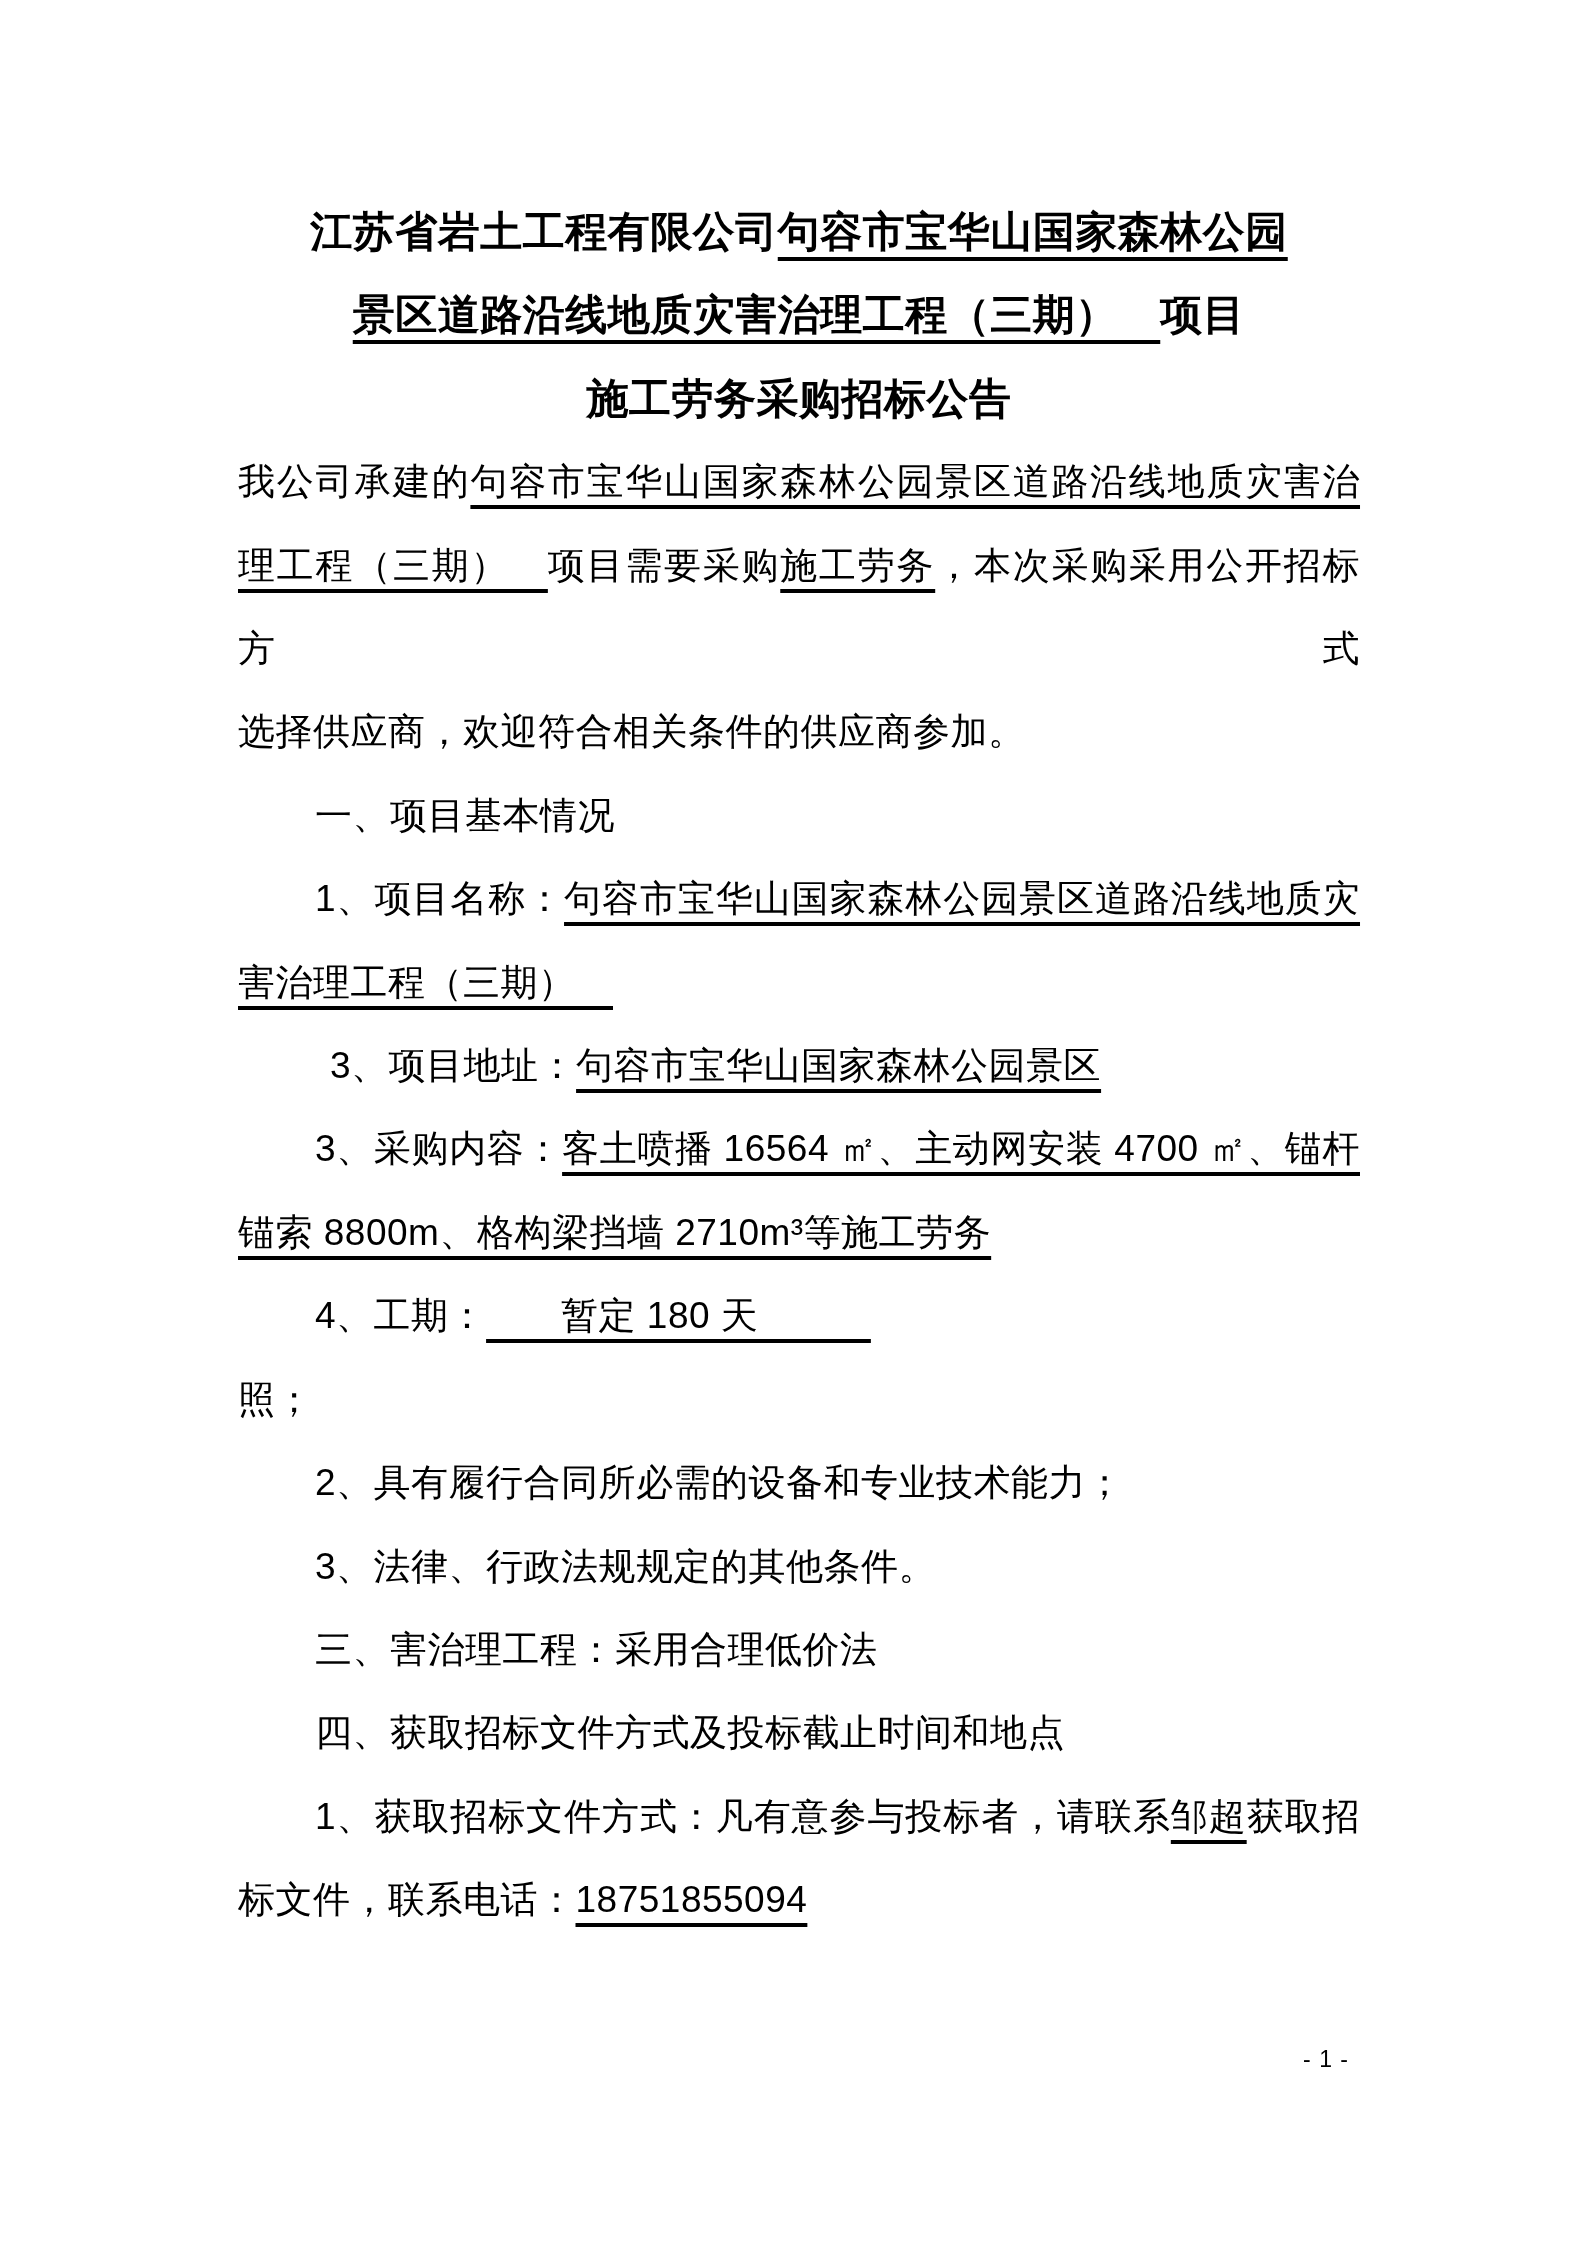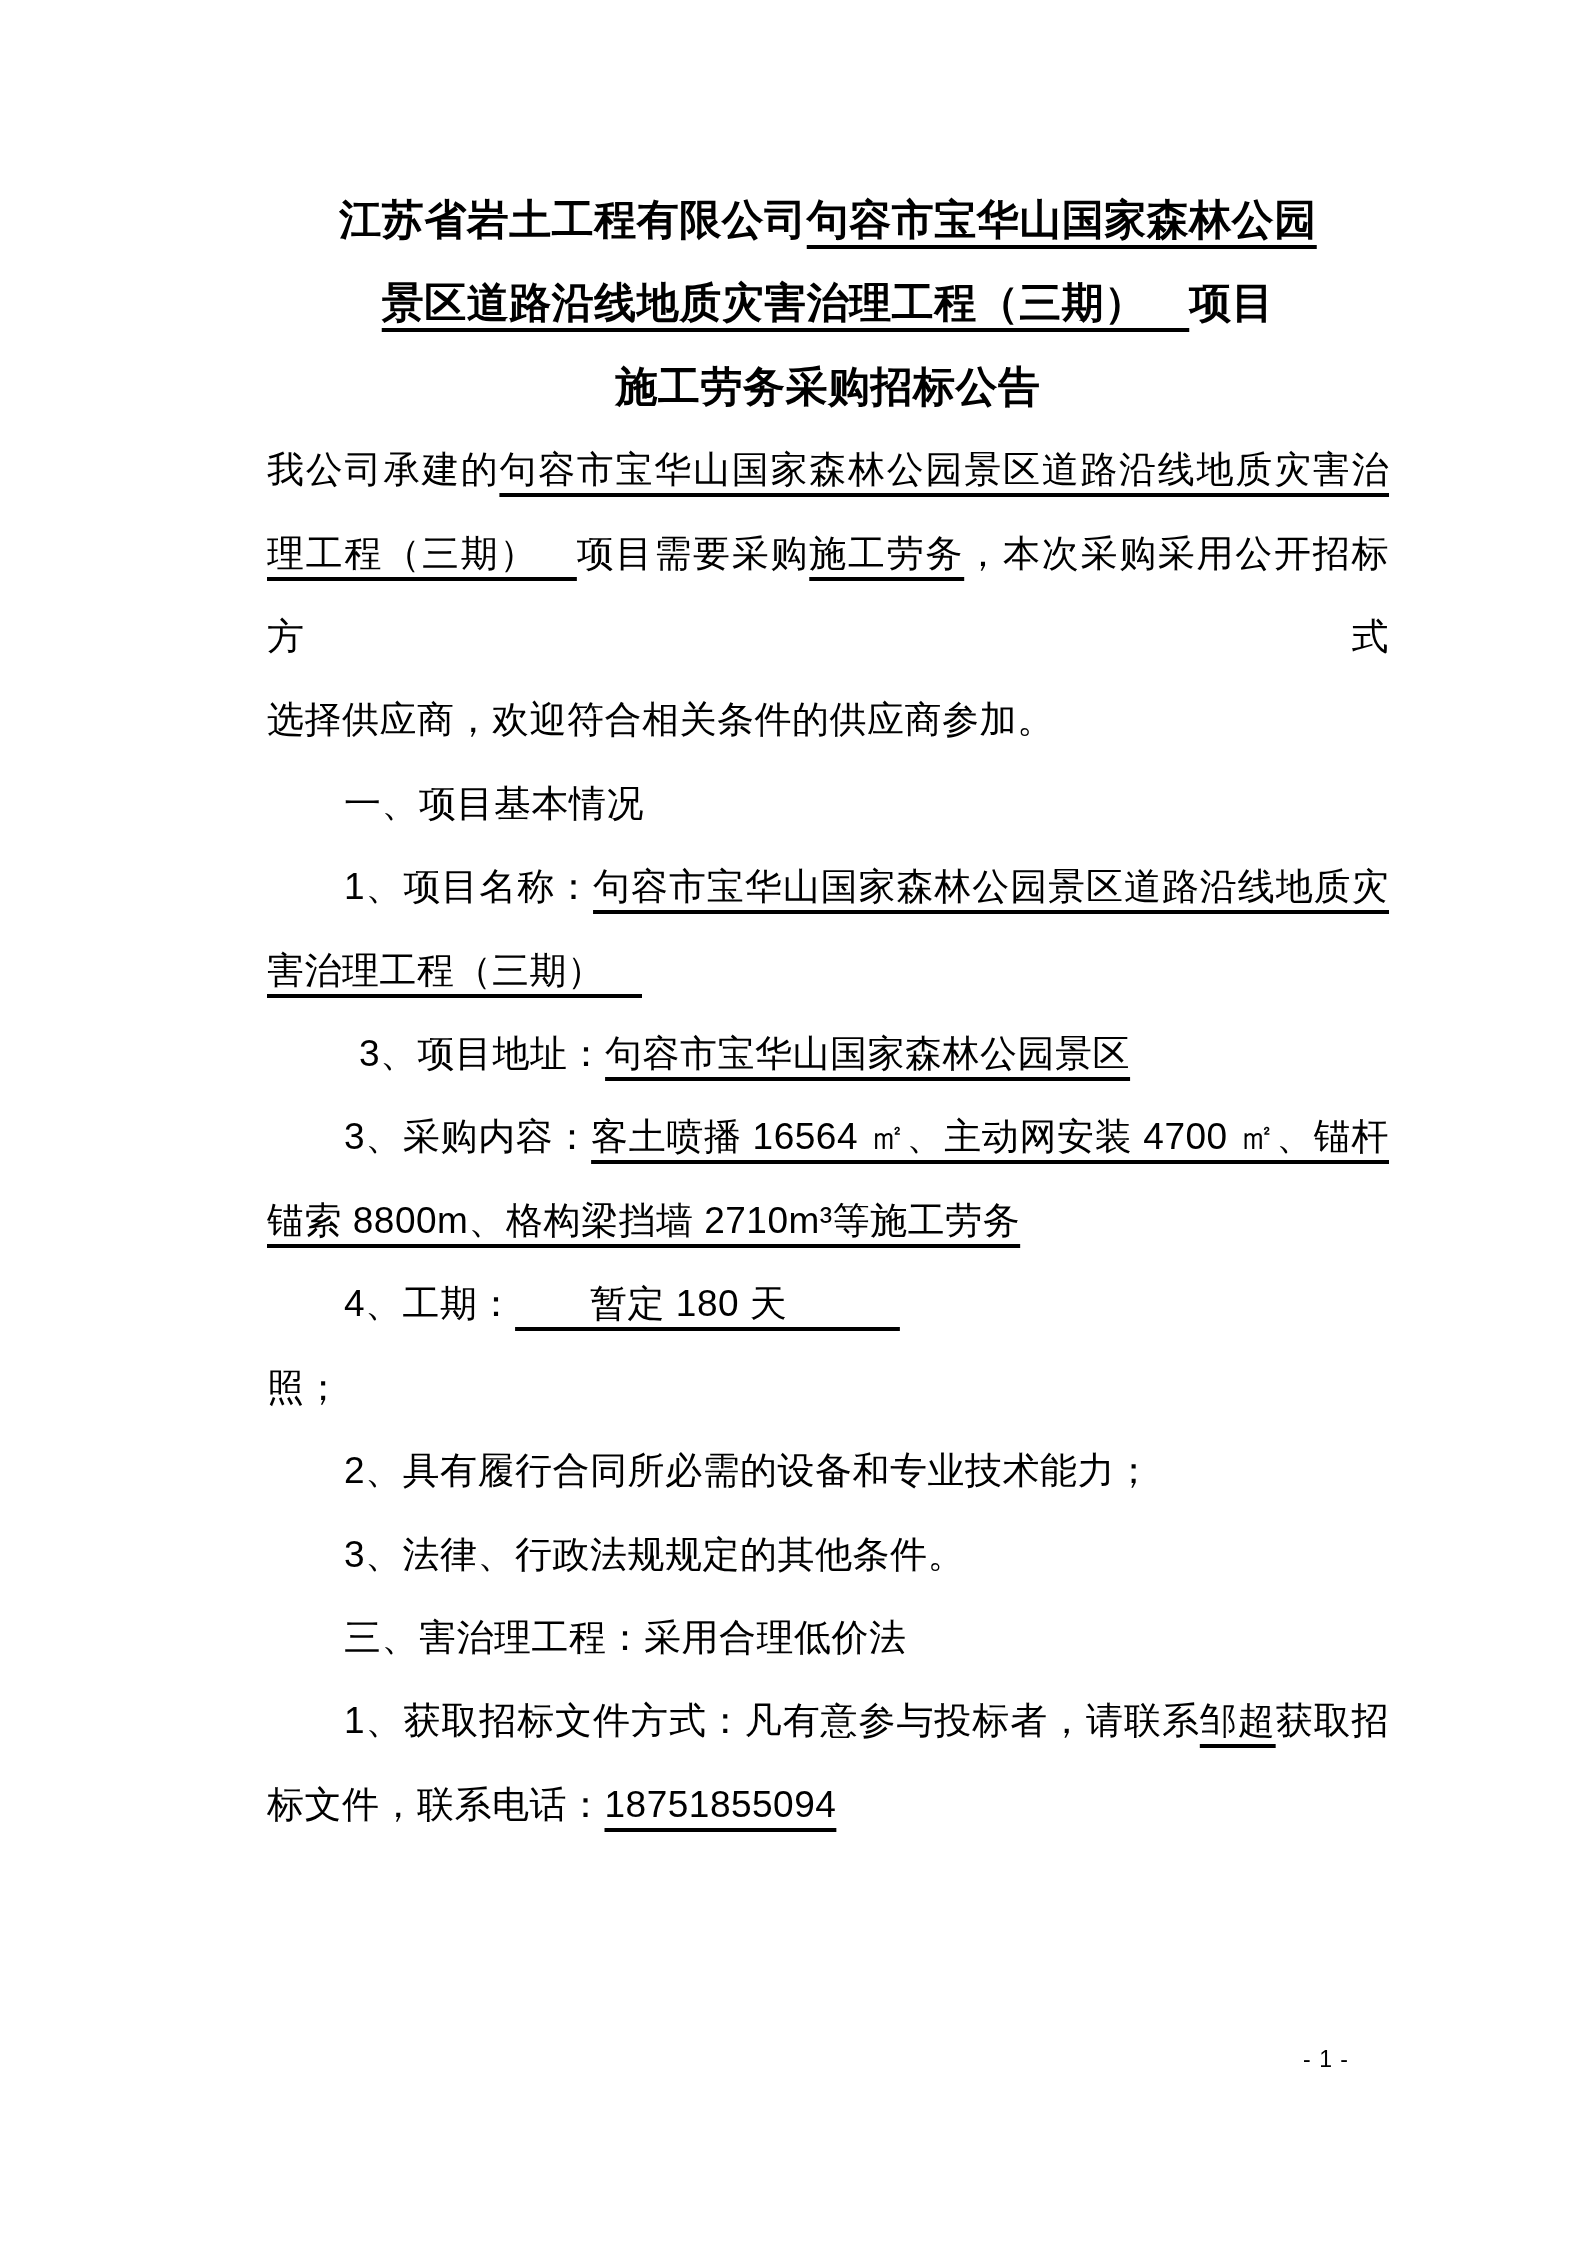--- a/index.html
+++ b/index.html
@@ -6,27 +6,26 @@
   #page{
     position:relative;
     width:1587px;height:2245px;
     background:#ffffff;
     font-family:"Liberation Sans", sans-serif;
     color:#000000;
     overflow:hidden;
   }
   #content{
     position:absolute;
-    left:238px;top:178px;
+    left:238px;top:190px;
     width:1122px;
     font-size:37px;
     line-height:83.4px;
     text-align:justify;
     letter-spacing:0.5px;
-    margin-left:29px;
   }
   .line{white-space:nowrap;}
   .c{text-align:center;white-space:normal;}
   .t{font-size:42px;font-weight:bold;}
   .b{font-weight:normal;}
   .ind{text-indent:77px;}
   .ind2{text-indent:92px;}
   .jl{text-align-last:justify;white-space:normal;}
   .u{
     text-decoration:underline;
@@ -67,19 +66,20 @@
     <div class="line"><span class="u">锚索 8800m、格构梁挡墙 2710m³等施工劳务</span></div>
 
     <div class="line ind"><span>4、工期：</span><span class="u">　　暂定 180 天　　　</span></div>
 
     <div class="line"><span>照；</span></div>
     <div class="line ind"><span>2、具有履行合同所必需的设备和专业技术能力；</span></div>
     <div class="line ind"><span>3、法律、行政法规规定的其他条件。</span></div>
 
     <div class="line ind"><span class="b">三、害治理工程：</span><span>采用合理低价法</span></div>
 
+    <div class="line ind b"><span>四、获取招标文件方式及投标截止时间和地点</span></div>
     <div class="line ind jl"><span>1、获取招标文件方式：凡有意参与投标者，请联系</span><span class="u">邹超</span><span>获取招</span></div>
     <div class="line"><span>标文件，联系电话：</span><span class="u">18751855094</span></div>
 
   </div>
 
   <div id="pageno">- 1 -</div>
 </div>
 
 </body></html>

